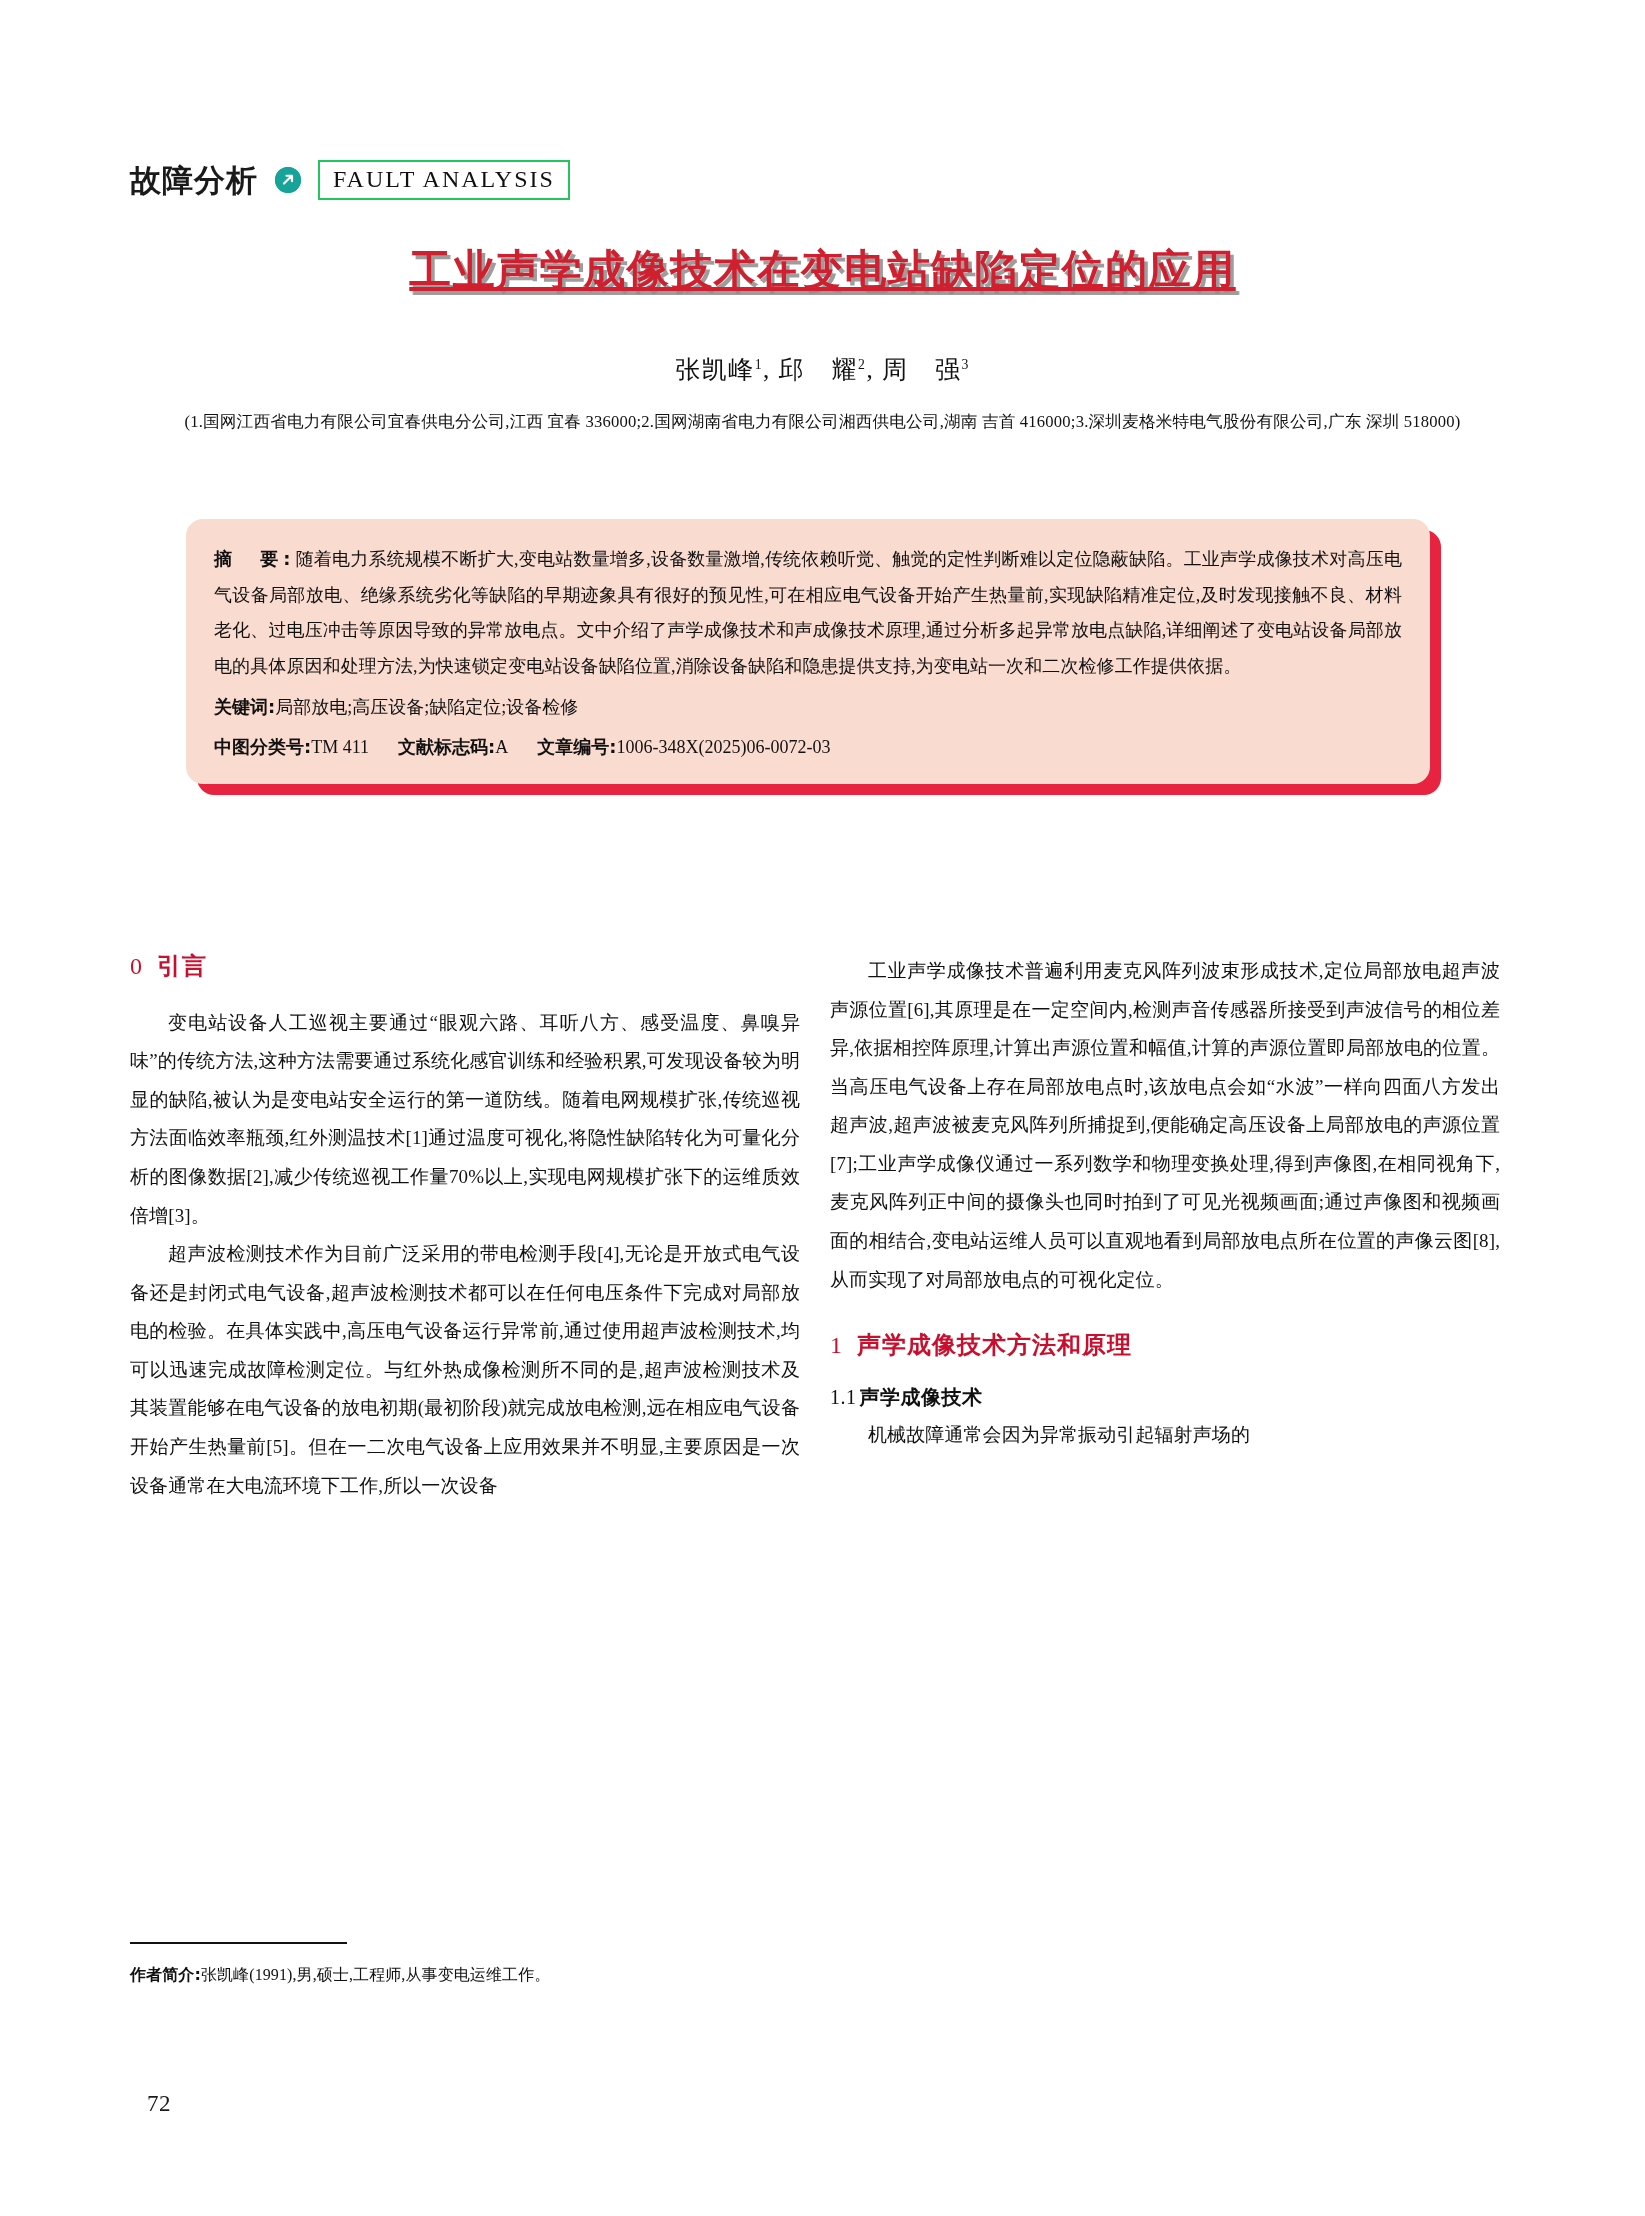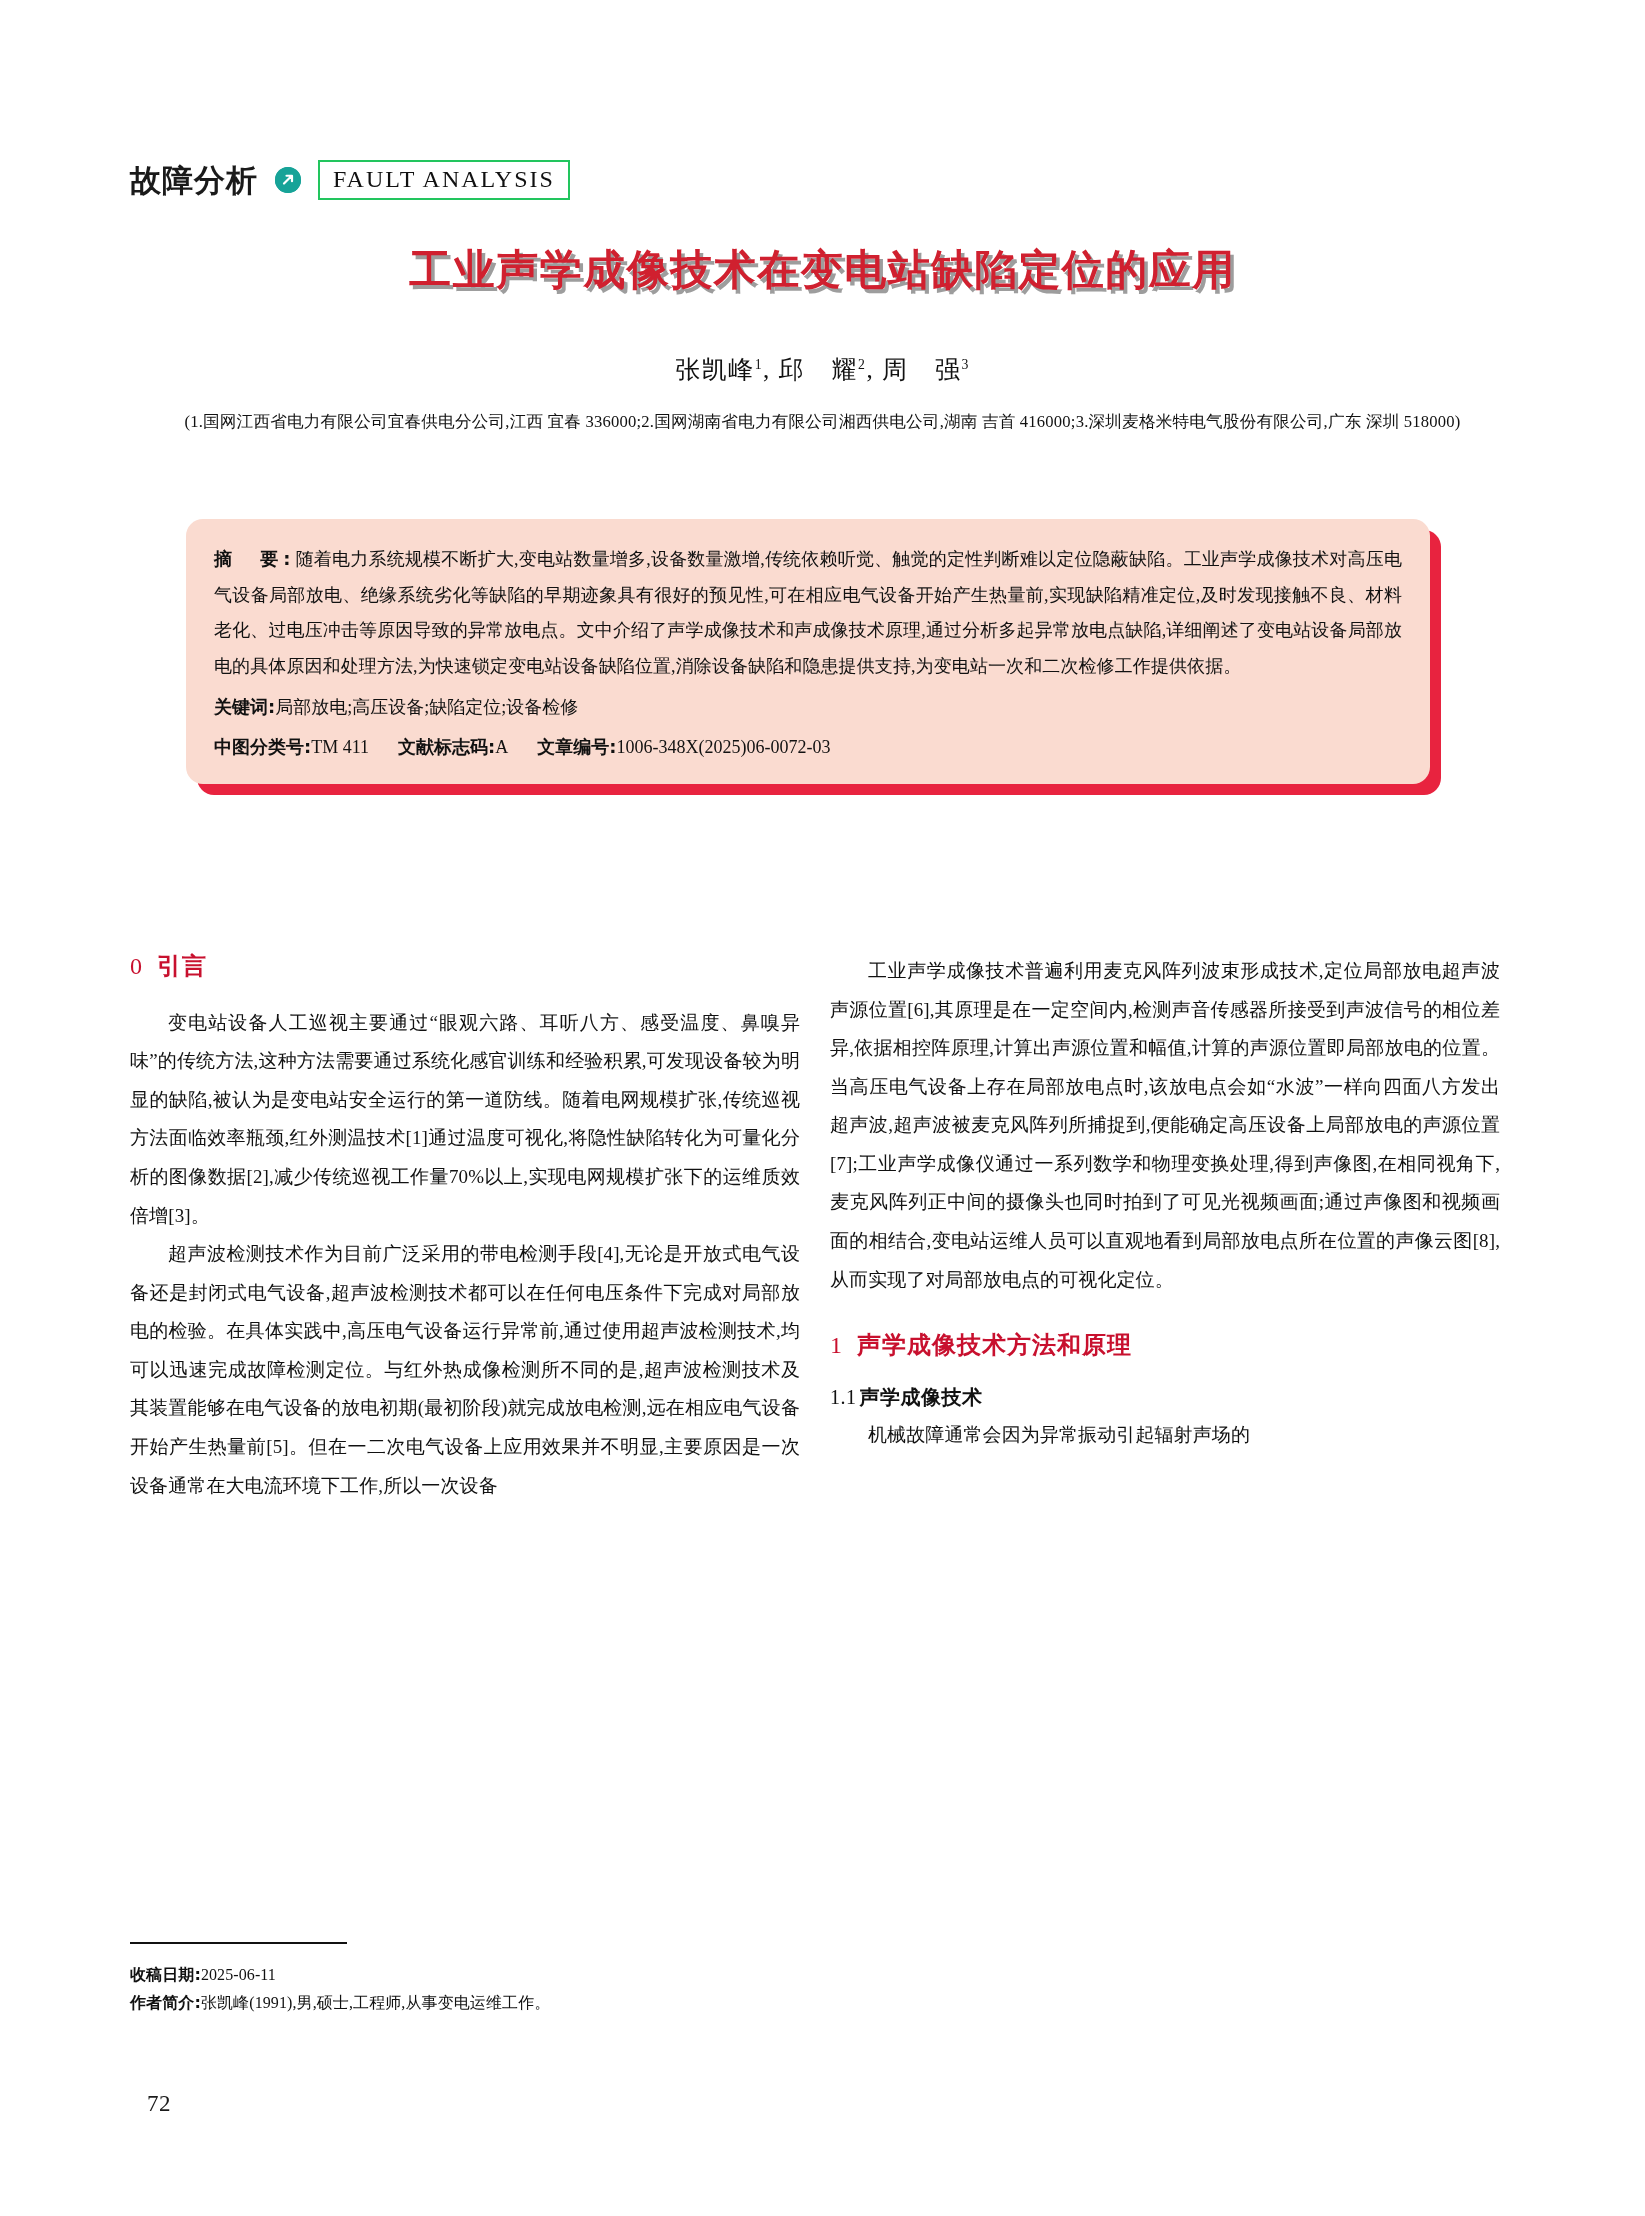--- a/index.html
+++ b/index.html
@@ -72,20 +72,21 @@
     top: 247px;
     text-align: center;
     font-family: "DejaVu Sans", "Liberation Sans", sans-serif;
     font-weight: 700;
     font-size: 42px;
     letter-spacing: 1.5px;
     color: #d0202f;
     text-shadow: 3.5px 4px 0 rgba(140,140,140,0.85);
     line-height: 1.1;
     white-space: nowrap;
+    text-decoration: underline;
   }
 
   
   .authors {
     position: absolute;
     left: 0;
     right: 0;
     top: 353px;
     text-align: center;
     font-size: 25px;
@@ -310,23 +311,20 @@
     </h2>
     <h3 class="sec-h2">
       <span class="num">1.1</span><span>声学成像技术</span>
     </h3>
     <p class="para">机械故障通常会因为异常振动引起辐射声场的</p>
   </div>
 
   <div class="footnote">
     <div class="footnote-rule"></div>
     <div class="footnote-line">
-      <span class="fn-label">收稿日期:</span><span>2025-06-11</span>
-    </div>
-    <div class="footnote-line">
       <span class="fn-label">作者简介:</span><span>张凯峰(1991),男,硕士,工程师,从事变电运维工作。</span>
     </div>
   </div>
 
   <div class="page-number">72</div>
 
 </div>
 
 
 </body></html>

